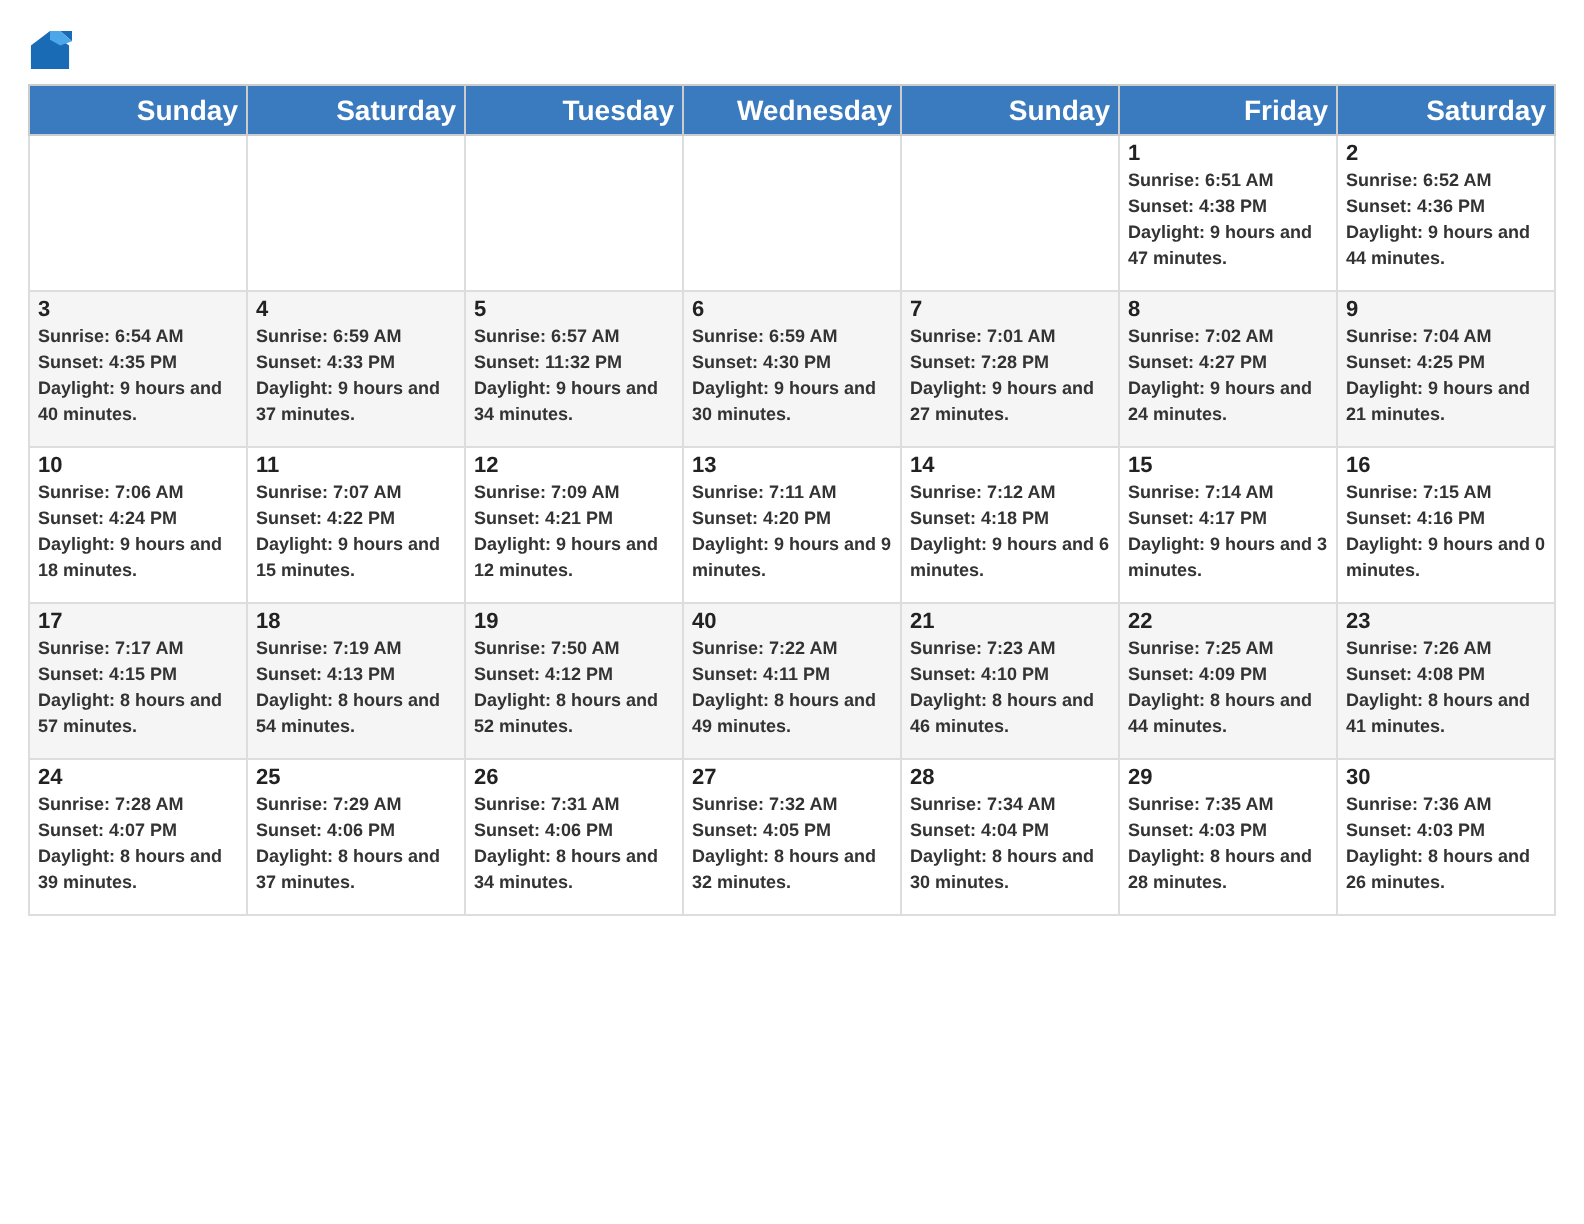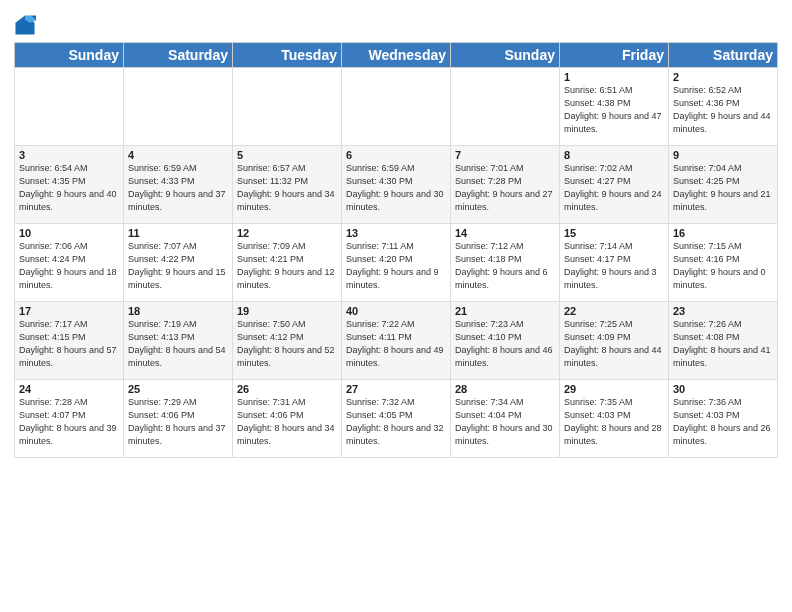--- a/index.html
+++ b/index.html
@@ -75,20 +75,21 @@
     .day-num {
       font-size: 11px;
       font-weight: bold;
       display: block;
       margin-bottom: 1px;
     }
     .day-info {
       line-height: 1.45;
       font-size: 9px;
       color: #333;
+      font-weight: bold;
     }
     .empty-cell { background: #fff !important; }
   </style>
 </head>
 <body>
 
 <div class="page">
   <div class="header-row">
     <div class="logo">
       <svg class="logo-icon" viewBox="0 0 30 30">

